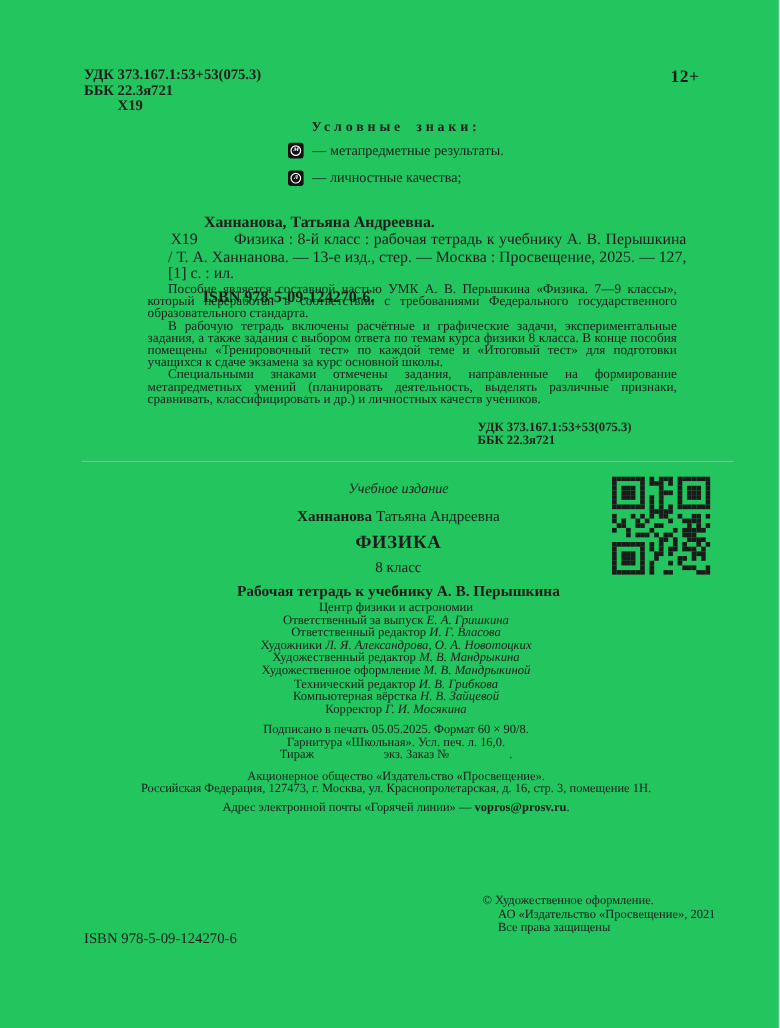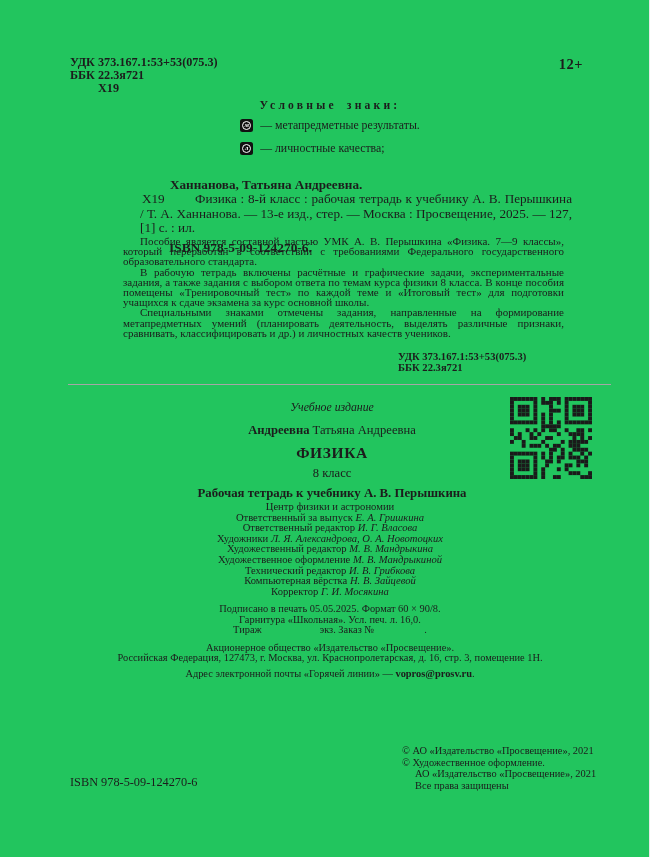--- a/index.html
+++ b/index.html
@@ -112,21 +112,21 @@
 
   <div class="ann-codes">
     <div>УДК 373.167.1:53+53(075.3)</div>
     <div>ББК 22.3я721</div>
   </div>
 
   <div class="rule"></div>
 
   <div class="edition">
     <div class="ed-kind">Учебное издание</div>
-    <div class="ed-author"><span class="b">Андреевна</span><span> Татьяна Андреевна</span></div>
+    <div class="ed-author"><span class="b">Ханнанова</span><span> Татьяна Андреевна</span></div>
     <div class="ed-title">ФИЗИКА</div>
     <div class="ed-grade">8 класс</div>
     <div class="ed-sub">Рабочая тетрадь к учебнику А. В. Перышкина</div>
   </div>
 
   <svg class="qr" width="82" height="82" viewBox="0 0 84 84" xmlns="http://www.w3.org/2000/svg">
       <rect x="0" y="0" width="4" height="4"></rect>
       <rect x="4" y="0" width="4" height="4"></rect>
       <rect x="8" y="0" width="4" height="4"></rect>
       <rect x="12" y="0" width="4" height="4"></rect>
@@ -361,19 +361,18 @@
     <div>Гарнитура «Школьная». Усл. печ. л. 16,0.</div>
     <div class="tirazh"><span>Тираж</span><span class="gap1"></span><span>экз. Заказ №</span><span class="gap2"></span><span>.</span></div>
     <div class="pub1">Акционерное общество «Издательство «Просвещение».</div>
     <div class="pub2">Российская Федерация, 127473, г. Москва, ул. Краснопролетарская, д. 16, стр. 3, помещение 1Н.</div>
     <div class="email-line"><span>Адрес электронной почты «Горячей линии» — </span><b>vopros@prosv.ru</b><span>.</span></div>
   </div>
 
   <div class="footer-isbn">ISBN 978-5-09-124270-6</div>
 
   <div class="copyright">
-    <div>© АО «Издательство «Просвещение», 2021</div>
     <div>© Художественное оформление.</div>
     <div class="cp-indent">АО «Издательство «Просвещение», 2021</div>
     <div class="cp-indent">Все права защищены</div>
   </div>
 
 </div>
 
 </body></html>

